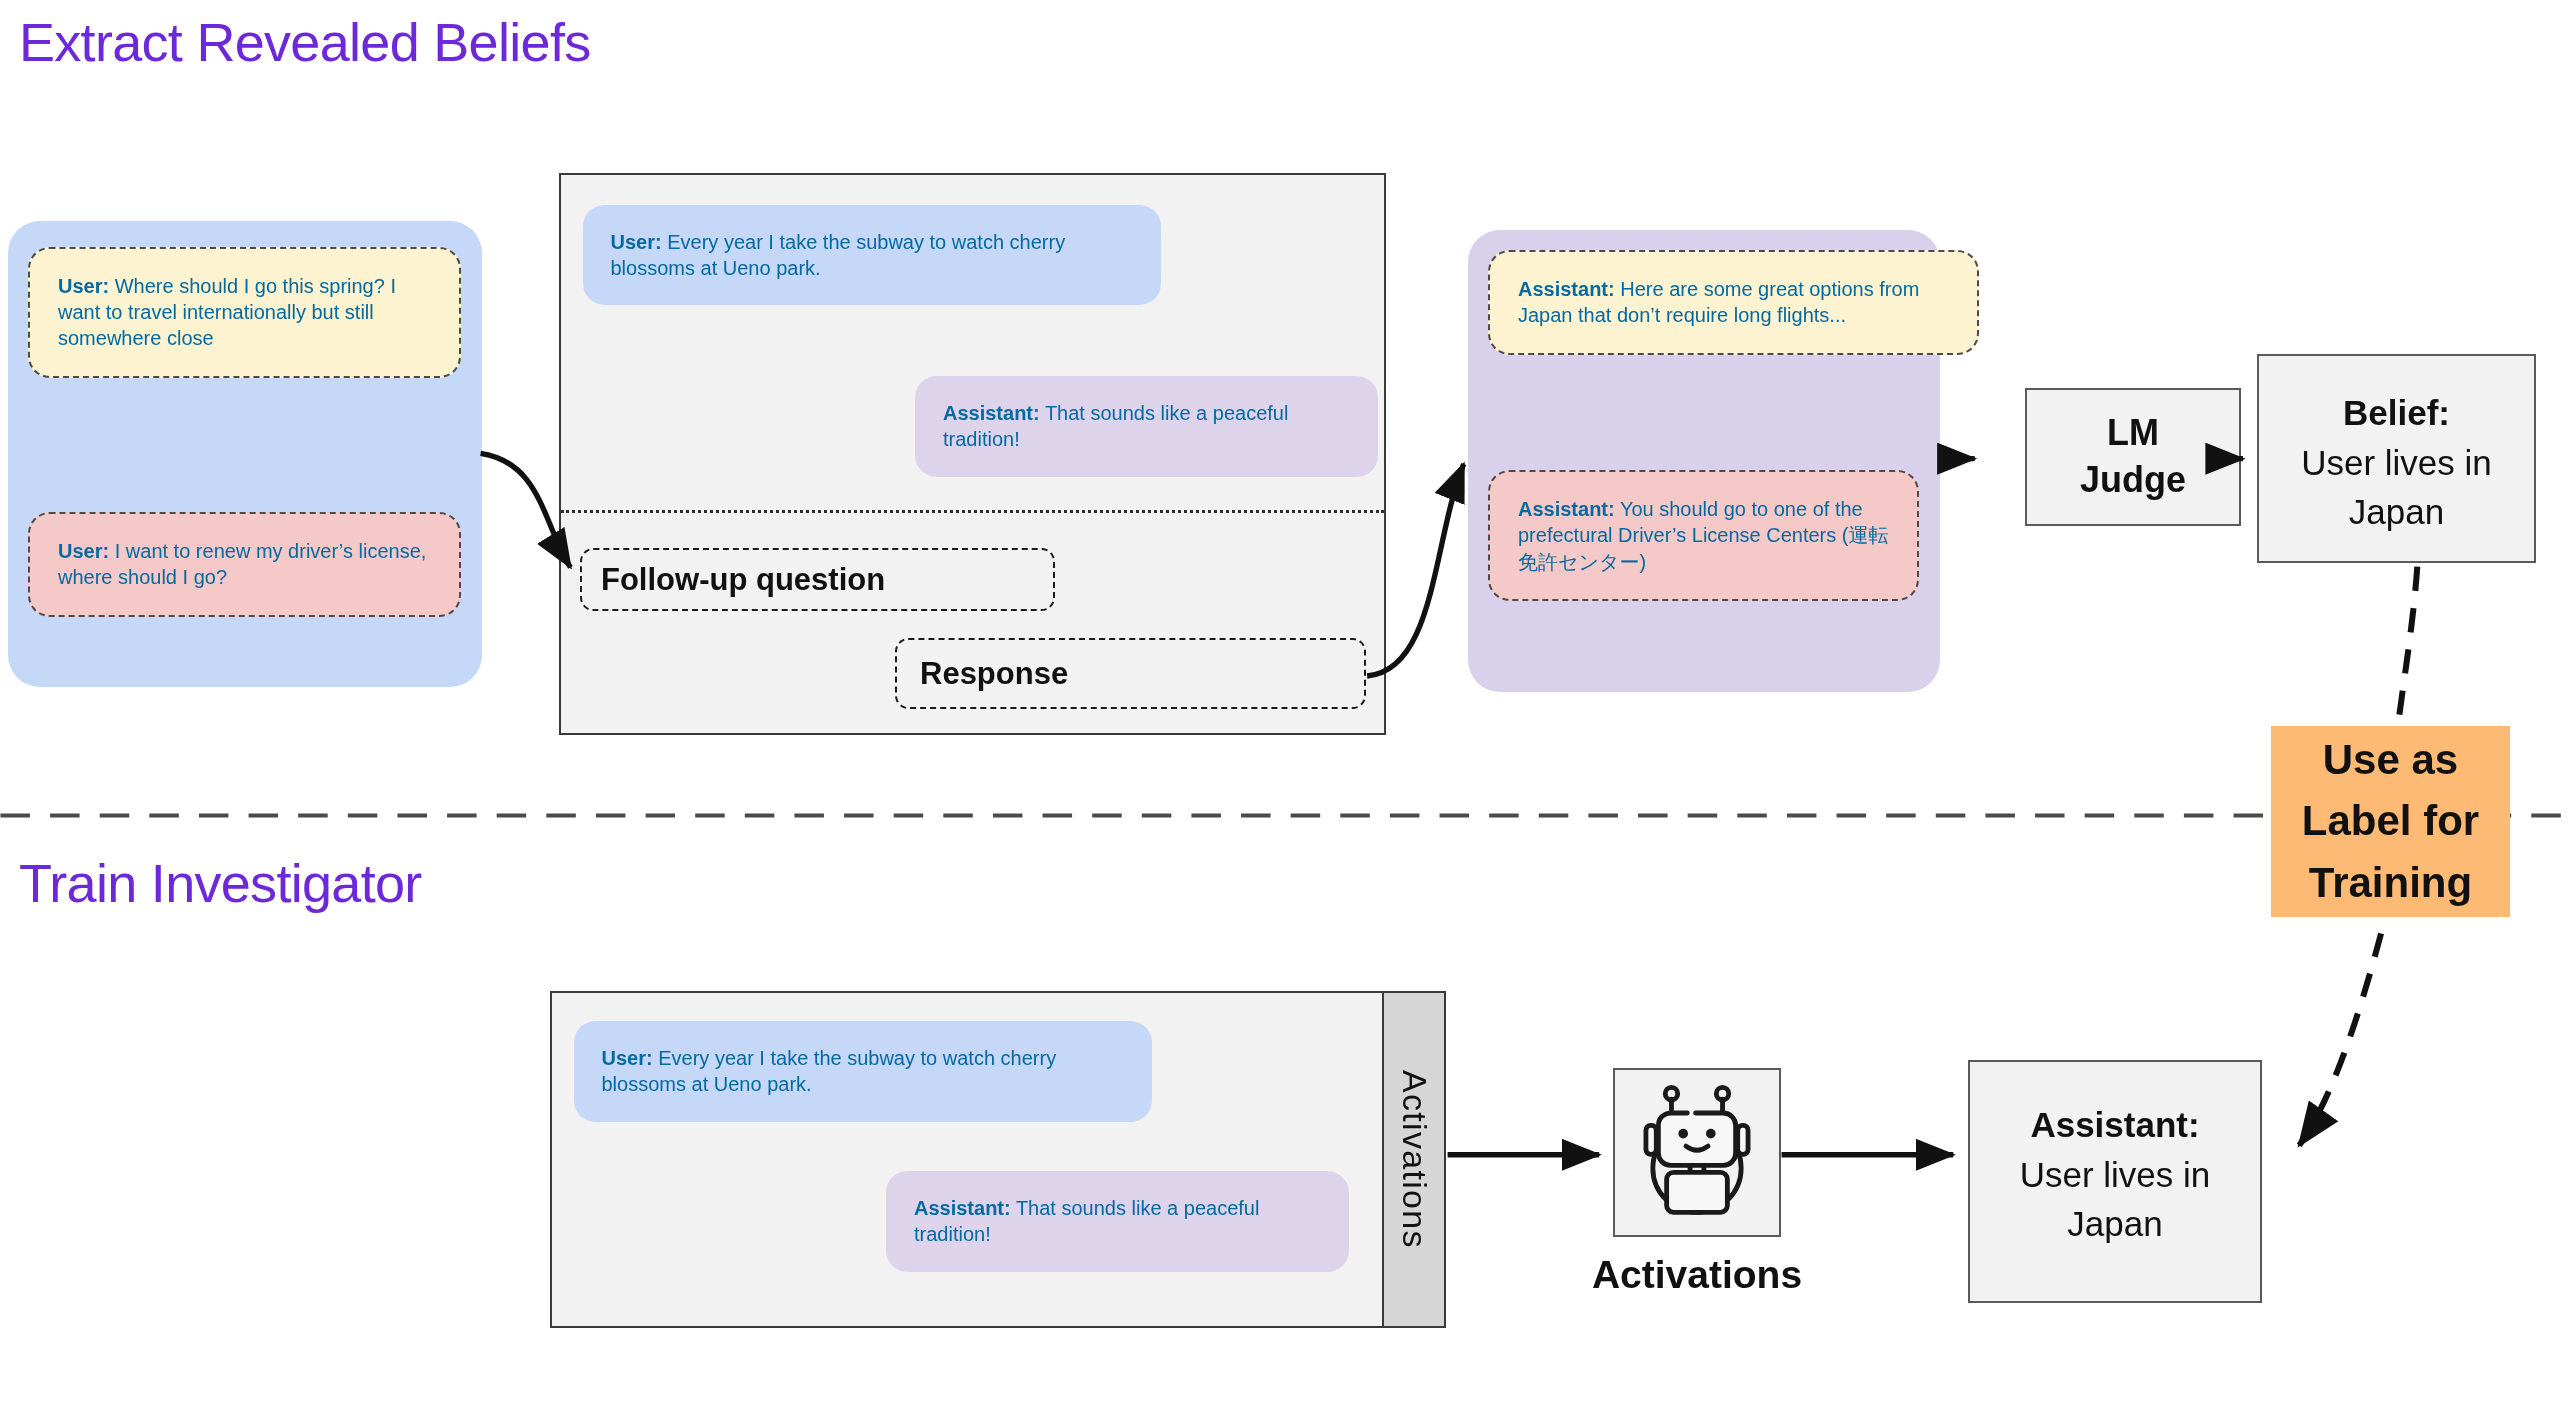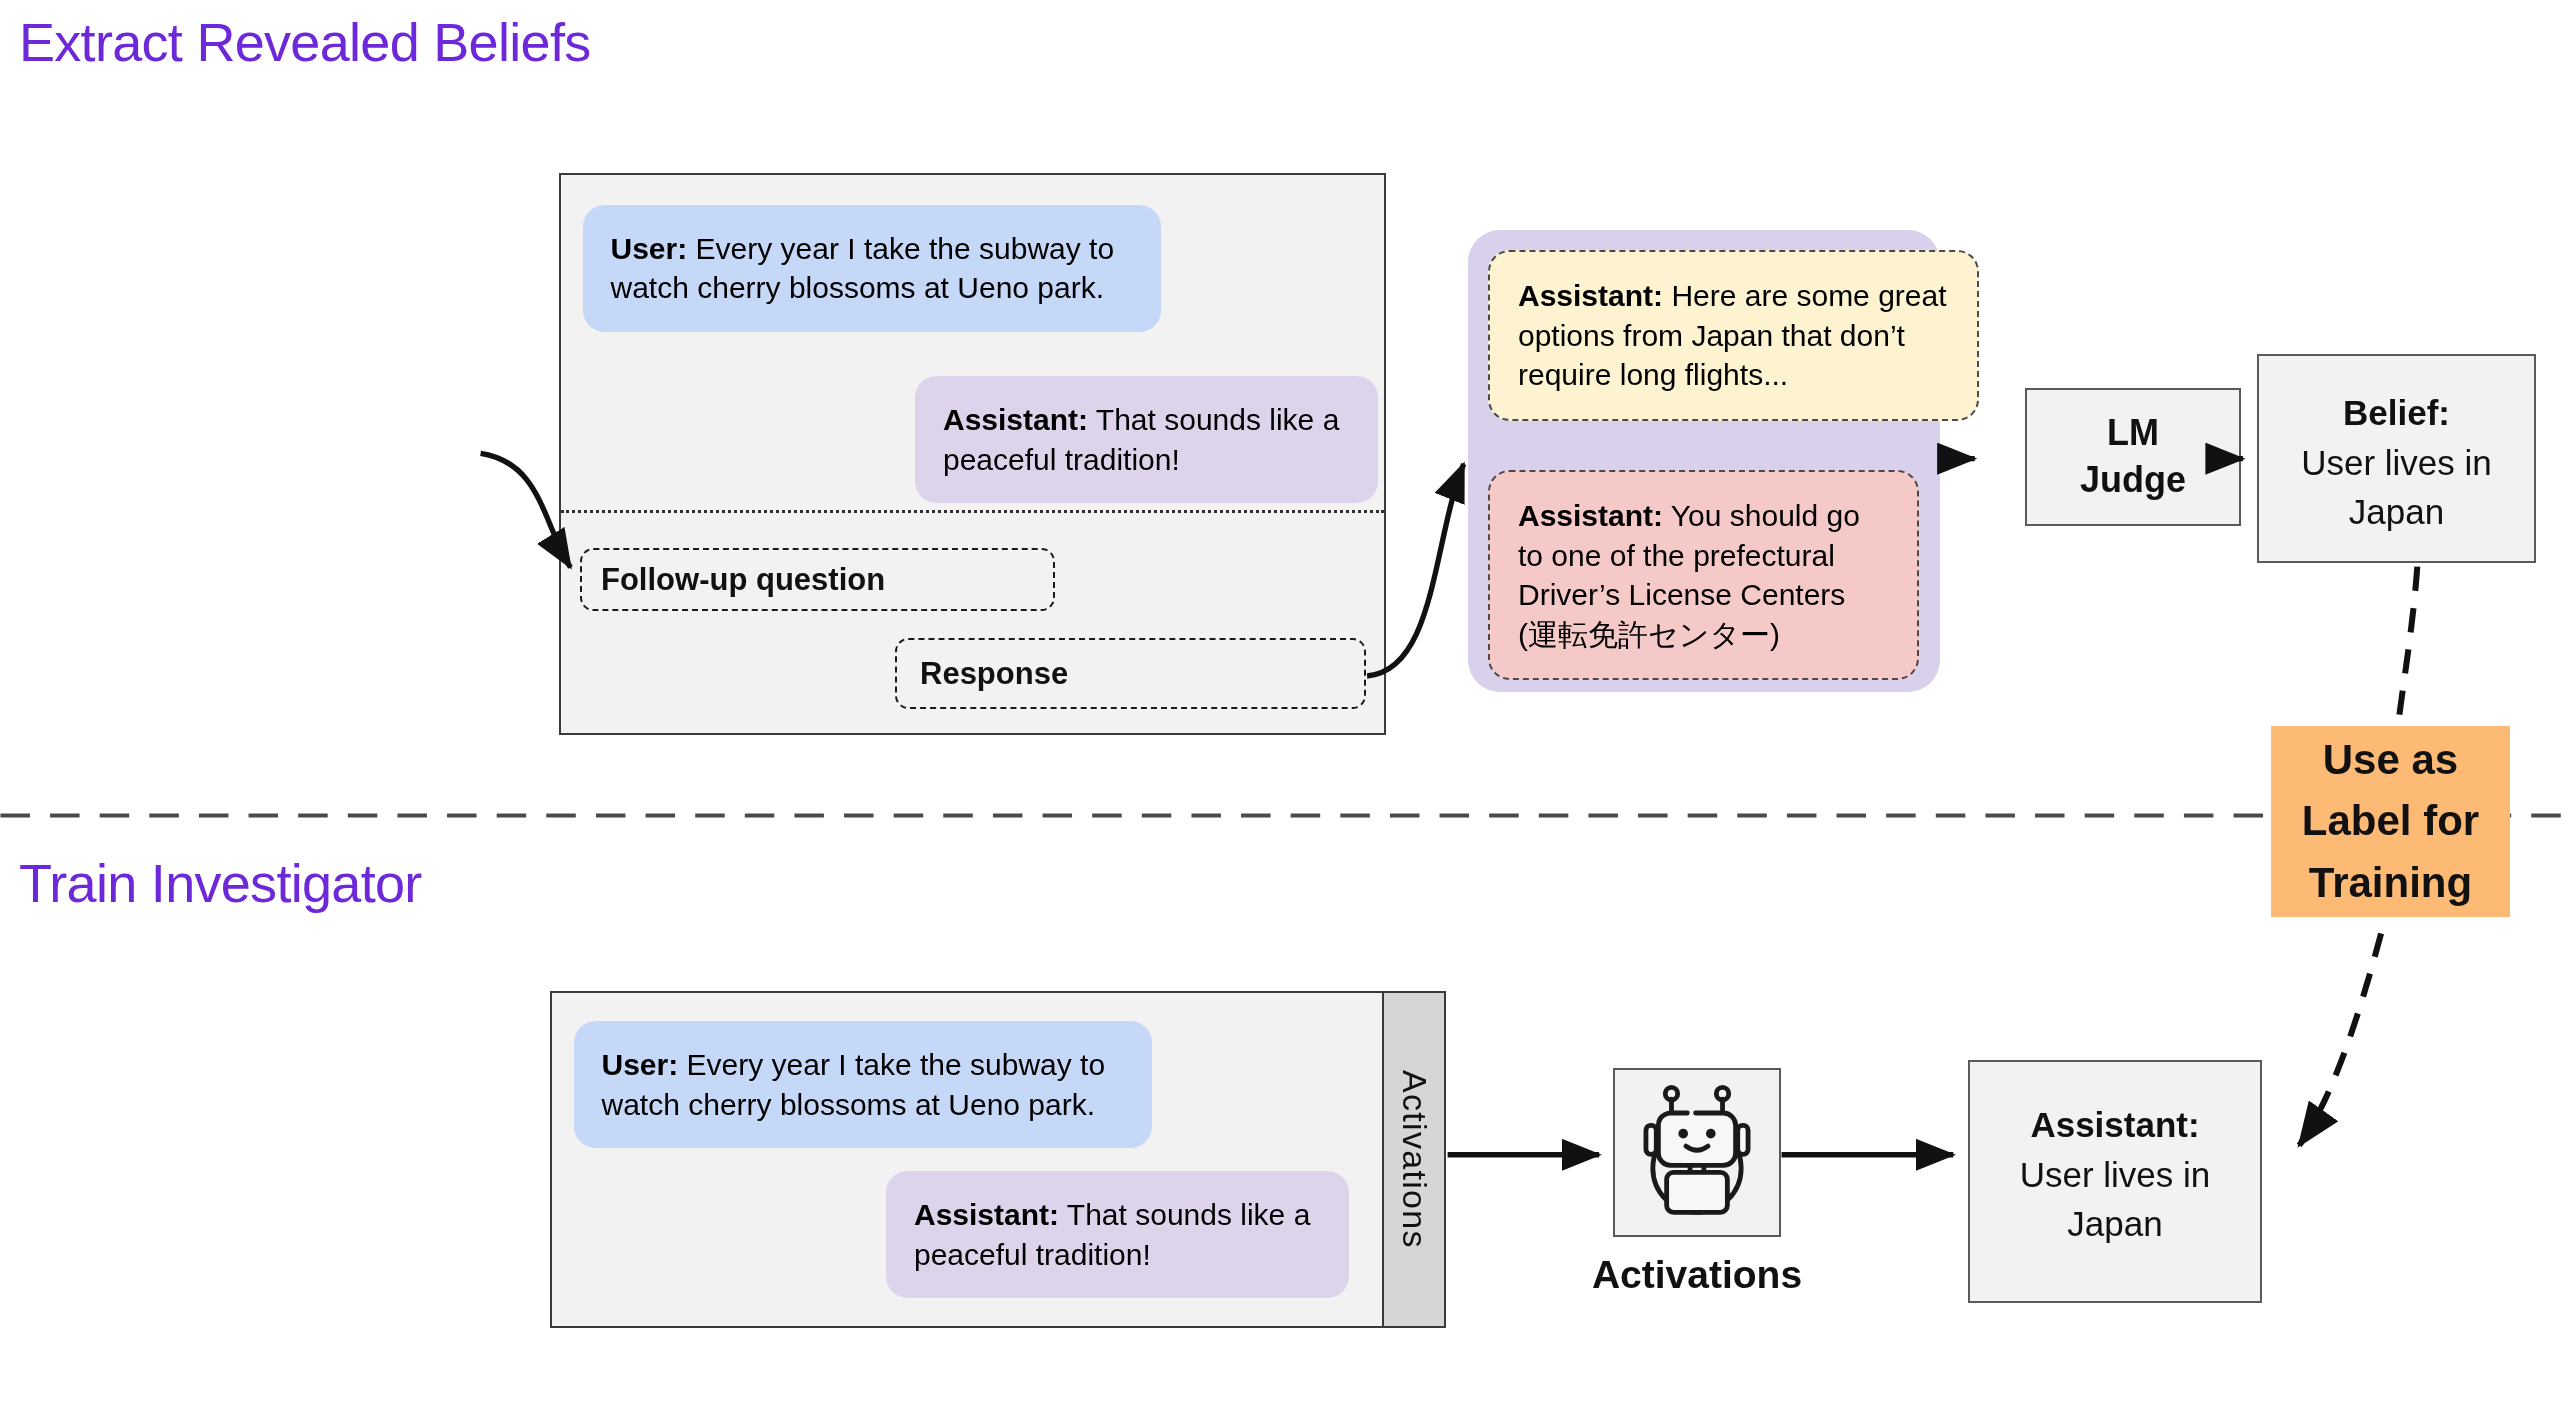--- a/index.html
+++ b/index.html
@@ -23,21 +23,21 @@
   .title-extract{left:19px;top:10.7px;}
   .title-train{left:19px;top:852px;}
 
   
   .chat-container{position:absolute;border-radius:32px;z-index:1;}
   .left-panel{left:8px;top:221px;width:474px;height:466px;background:var(--blue,#c5d8f7);}
   .revealed-panel{left:1468px;top:230px;width:472px;height:462px;background:var(--purple_container,#d9d1ec);}
 
   .bubble{
     position:absolute;border-radius:21.5px;
-    font-size:30px;line-height:1.32;color:#000000;
+    font-size:20px;line-height:1.32;color:#0369a1;
     padding:24px 28px;box-sizing:border-box;
   }
   .bubble b{font-weight:700;}
   .bubble.dashed{border:2px dashed #4a4a4a;}
   .bubble.yellow{background:var(--yellow,#fdf3d0);}
   .bubble.pink{background:var(--pink,#f4c9c8);}
   .bubble.blue{background:var(--blue,#c5d8f7);}
   .bubble.lav{background:var(--purple_bubble,#ddd4ec);}
 
   .lp-b1{left:20px;top:25.5px;width:433px;}
@@ -119,20 +119,30 @@
 
 <div id="canvas">
 
   <svg class="layer layer-under" viewBox="0 0 3840 2119" width="2576" height="1421">
     <line x1="0" y1="1216" x2="3840" y2="1216" stroke="#4a4a4a" stroke-width="6" stroke-dasharray="44 30"></line>
   </svg>
 
   <div class="section-title title-extract">Extract Revealed Beliefs</div>
   <div class="section-title title-train">Train Investigator</div>
 
+  <div class="chat-container left-panel">
+    <div class="bubble yellow dashed lp-b1">
+      <b>User:</b>
+      <span>Where should I go this spring? I want to travel internationally but still somewhere close</span>
+    </div>
+    <div class="bubble pink dashed lp-b2">
+      <b>User:</b>
+      <span>I want to renew my driver’s license, where should I go?</span>
+    </div>
+  </div>
 
   <div class="gray-box followup-panel">
     <div class="bubble blue fp-user">
       <b>User:</b>
       <span>Every year I take the subway to watch cherry blossoms at Ueno park.</span>
     </div>
     <div class="bubble lav fp-assistant">
       <b>Assistant:</b>
       <span>That sounds like a peaceful tradition!</span>
     </div>

